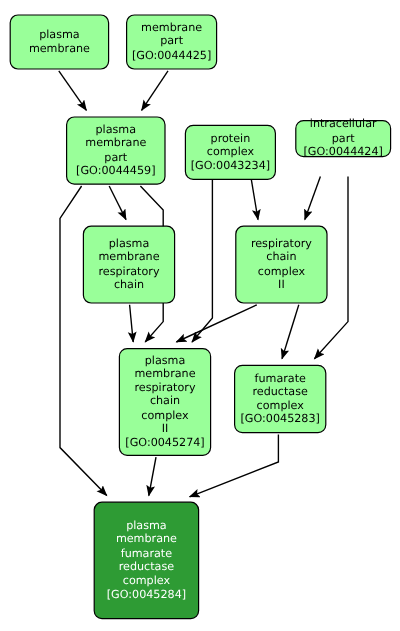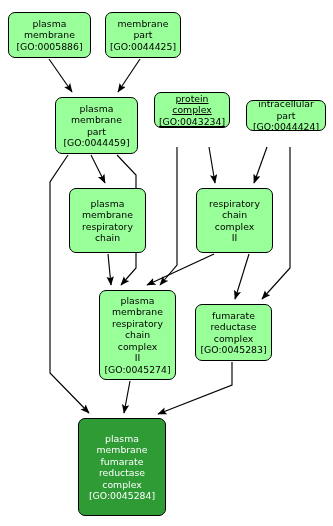--- a/index.html
+++ b/index.html
@@ -90,37 +90,36 @@
 
       <path d="M130,381 L124,413"></path>
 
       <path d="M232,362 L232,385 L158,414"></path>
     </g>
   </svg>
 
   <div class="node light" style="left:8px; top:12px; width:83px; height:46px;">
     <span class="ln">plasma</span>
     <span class="ln">membrane</span>
-    <span class="ln">[GO:0005886]</span>
   </div>
 
   <div class="node light" style="left:105px; top:12px; width:76px; height:46px;">
     <span class="ln">membrane</span>
     <span class="ln">part</span>
     <span class="ln">[GO:0044425]</span>
   </div>
 
   <div class="node light" style="left:55px; top:97px; width:83px; height:57px;">
     <span class="ln">plasma</span>
     <span class="ln">membrane</span>
     <span class="ln">part</span>
     <span class="ln">[GO:0044459]</span>
   </div>
 
-  <div class="node light" style="left:154px; top:92px; width:76px; height:36px;text-decoration:underline;">
+  <div class="node light" style="left:154px; top:104px; width:76px; height:46px;">
     <span class="ln">protein</span>
     <span class="ln">complex</span>
     <span class="ln">[GO:0043234]</span>
   </div>
 
   <div class="node light" style="left:246px; top:100px; width:80px; height:31px;">
     <span class="ln">intracellular</span>
     <span class="ln">part</span>
     <span class="ln">[GO:0044424]</span>
   </div>

